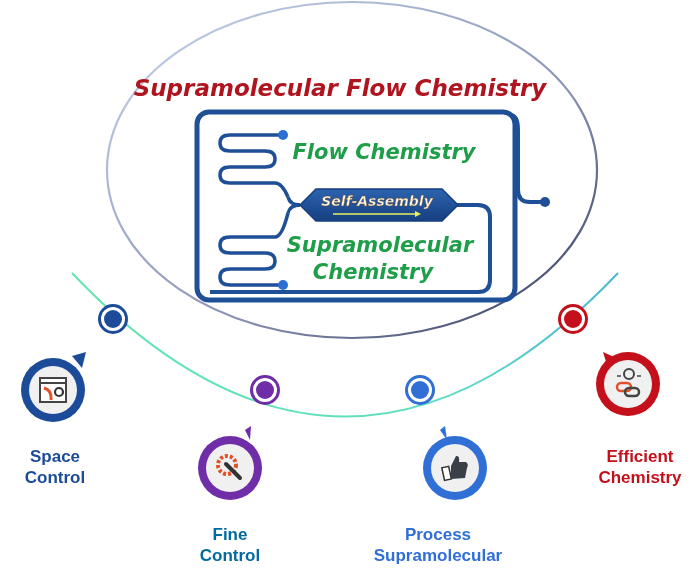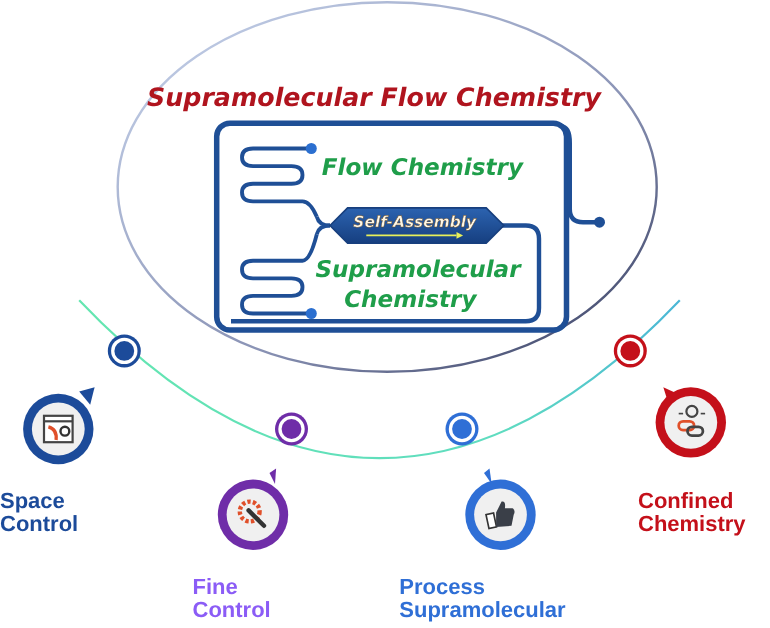--- a/index.html
+++ b/index.html
@@ -1,19 +1,19 @@
 <!DOCTYPE html>
 <html><head>
 <meta charset="utf-8">
 <style>
   html, body { margin:0; padding:0; background:#ffffff; }
   body { width:700px; height:571px; position:relative; overflow:hidden; font-family:"Liberation Sans", sans-serif; }
   svg.main { position:absolute; left:0; top:0; }
   .title { font-family:"DejaVu Sans", sans-serif; font-weight:bold; font-style:italic; }
-  .lbl { position:absolute; font-family:"Liberation Sans", sans-serif; font-weight:bold; font-size:20px; text-align:left; line-height:21px; }
+  .lbl { position:absolute; font-family:"Liberation Sans", sans-serif; font-weight:bold; font-size:17px; text-align:center; line-height:21px; }
 </style>
 </head>
 <body>
 
 <svg class="main" width="700" height="571" viewBox="0 0 700 571">
   <defs>
     <linearGradient id="ellGrad" x1="0" y1="0" x2="1" y2="1">
       <stop offset="0" stop-color="#c9d6ee"></stop>
       <stop offset="0.6" stop-color="#8a93b5"></stop>
       <stop offset="1" stop-color="#2e3558"></stop>
@@ -123,24 +123,24 @@
       <rect x="617" y="383" width="14" height="8" rx="4" fill="none" stroke="#e0502a" stroke-width="2.5"></rect>
       <rect x="625" y="388" width="14" height="8" rx="4" fill="none" stroke="#444" stroke-width="2.5"></rect>
     </g>
   </g>
 </svg>
 
 <div class="lbl" style="left:0px; top:446px; width:110px; color:#1c4b9a;">
   <div>Space</div>
   <div>Control</div>
 </div>
-<div class="lbl" style="left:175px; top:524px; width:110px; color:#8b5cf6;">
+<div class="lbl" style="left:175px; top:524px; width:110px; color:#0369a1;">
   <div>Fine</div>
   <div>Control</div>
 </div>
 <div class="lbl" style="left:363px; top:524px; width:150px; color:#2f6fd6;">
   <div>Process</div>
   <div>Supramolecular</div>
 </div>
 <div class="lbl" style="left:580px; top:446px; width:120px; color:#c4101a;">
-  <div>Confined</div>
+  <div>Efficient</div>
   <div>Chemistry</div>
 </div>
 
 </body></html>

